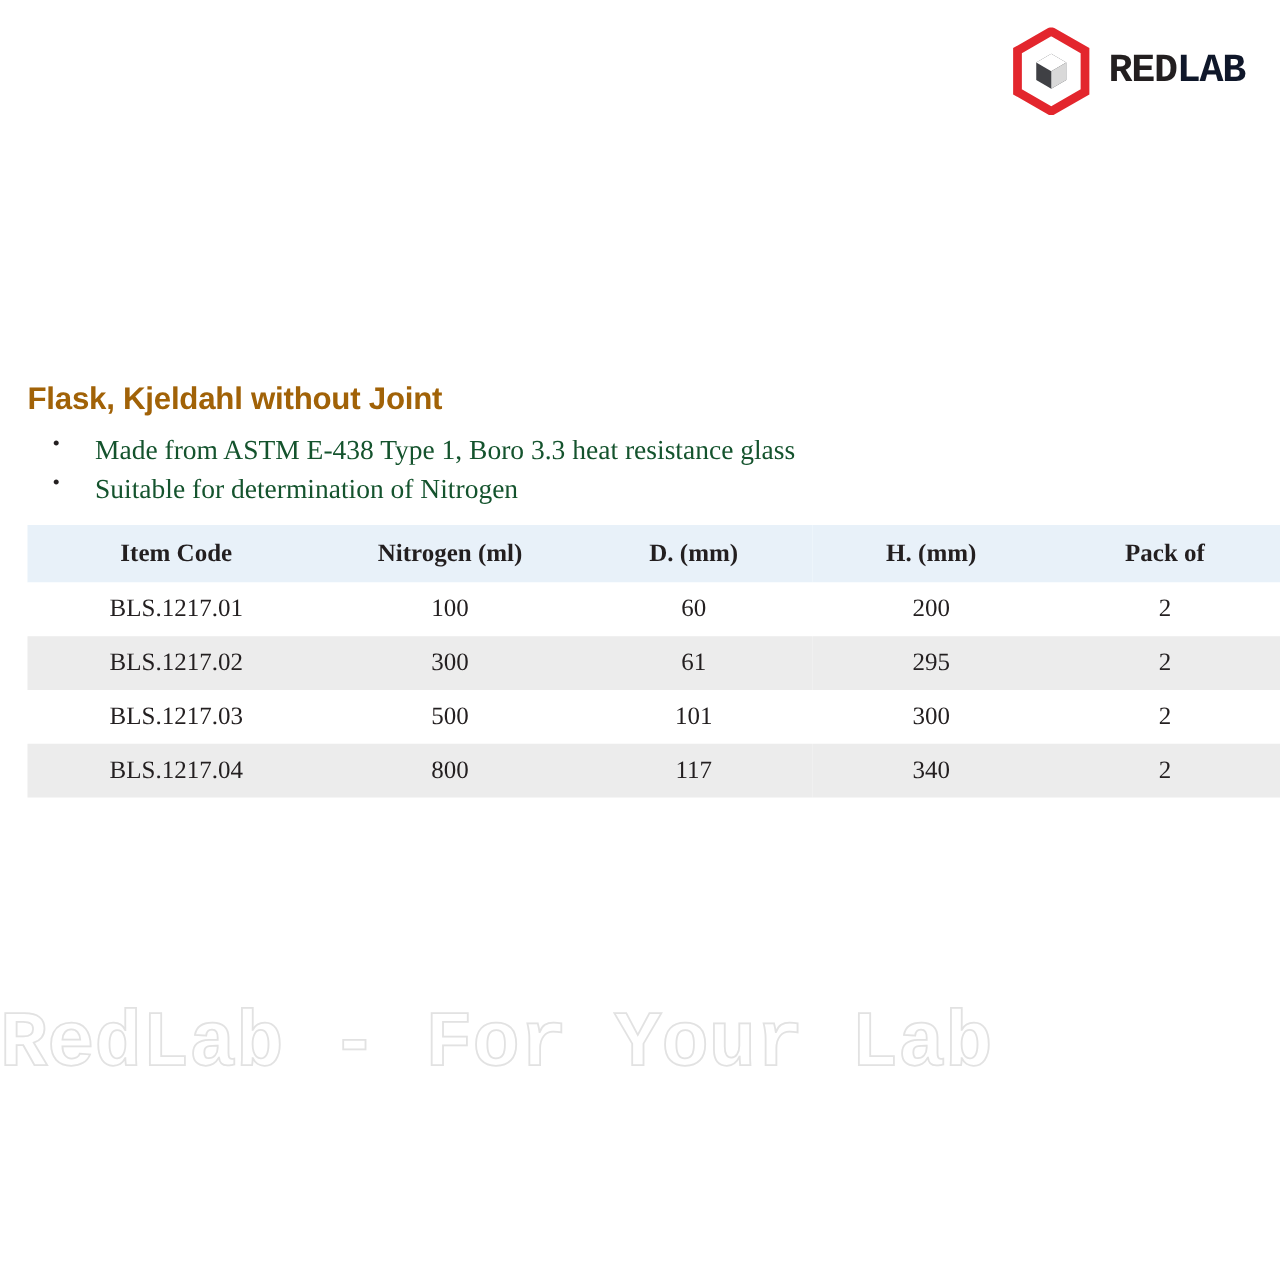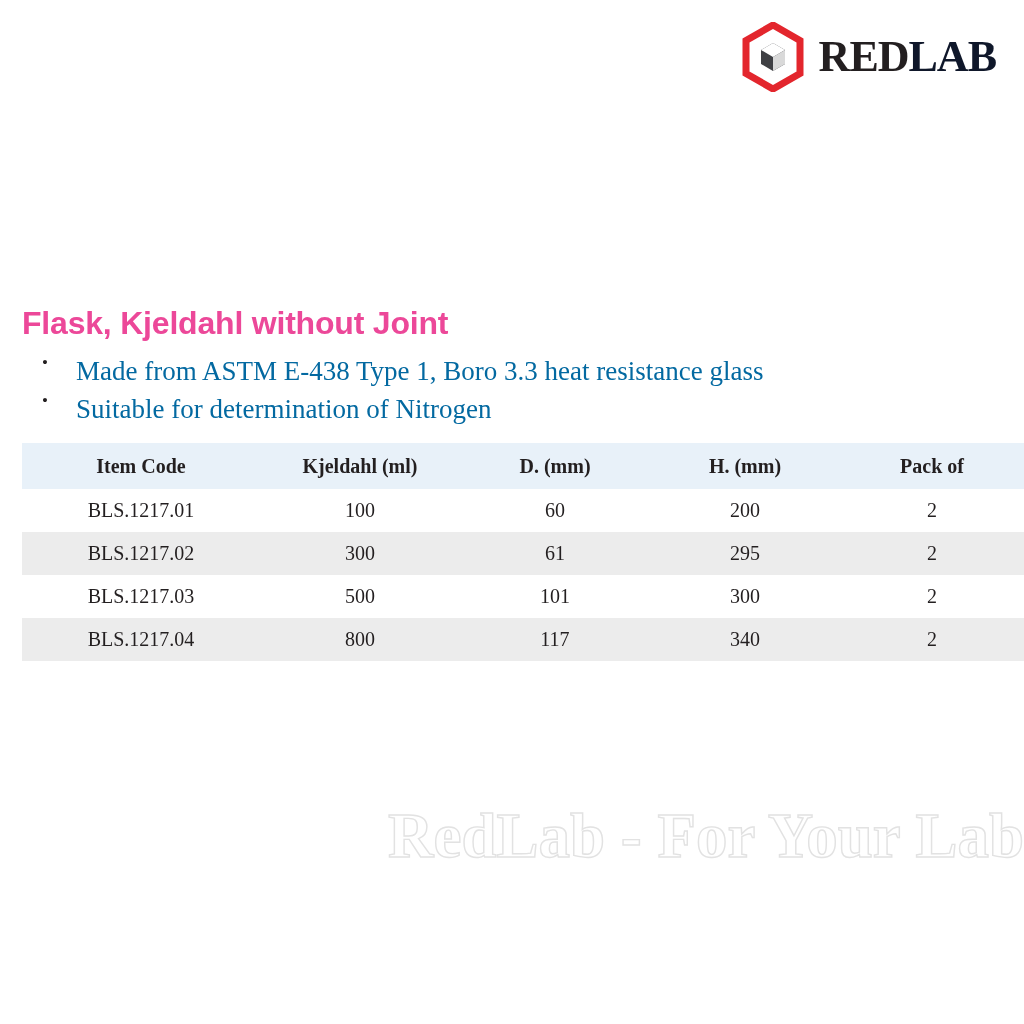--- a/index.html
+++ b/index.html
@@ -23,53 +23,53 @@
     display: flex;
     align-items: center;
     gap: 14px;
   }
   .logo-mark {
     width: 64px;
     height: 70px;
     position: relative;
   }
   .logo-text {
-    font-family: Liberation Serif, serif;
-    font-weight: bold;
-    font-size: 44px;
+    font-family: Liberation Mono, monospace;
+    font-weight: bold;
+    font-size: 32px;
     letter-spacing: -1px;
     line-height: 1;
     display: flex;
   }
   .logo-text .red { color: #231f20; }
   .logo-text .lab { color: #0f172a; }
 
   
   .content {
     position: absolute;
     left: 22px;
     top: 305px;
     width: 1002px;
   }
   .title {
     font-family: "Liberation Sans", sans-serif;
     font-weight: bold;
-    font-size: 32px;
-    color: #ec4899;
+    font-size: 25px;
+    color: #a16207;
     margin: 0 0 10px 0;
     letter-spacing: -0.2px;
   }
   .bullets {
     margin: 0 0 14px 0;
     padding: 0;
     list-style: none;
   }
   .bullets li {
-    font-size: 27px;
-    color: #0369a1;
+    font-size: 22px;
+    color: #14532d;
     line-height: 1.42;
     padding-left: 54px;
     position: relative;
   }
   .bullets li::before {
     content: "\2022";
     position: absolute;
     left: 20px;
     top: -1px;
     font-size: 17px;
@@ -109,22 +109,22 @@
   .col-3 { width: 190px; }
   .col-4 { width: 190px; }
   .col-5 { width: 184px; }
 
   
   .watermark {
     position: absolute;
     left: 0;
     right: 0;
     top: 800px;
-    text-align: right;
-    font-family: Liberation Serif, serif;
+    text-align: left;
+    font-family: Liberation Mono, monospace;
     font-weight: bold;
     font-size: 63px;
     letter-spacing: 0px;
     color: transparent;
     -webkit-text-stroke: 1.4px #e2e2e2;
     white-space: nowrap;
     user-select: none;
   }
 </style>
 </head>
@@ -159,21 +159,21 @@
     <colgroup>
       <col class="col-1">
         <col class="col-2">
         <col class="col-3">
         <col class="col-4">
         <col class="col-5">
     </colgroup>
     <thead>
       <tr>
         <th>Item Code</th>
-        <th>Kjeldahl (ml)</th>
+        <th>Nitrogen (ml)</th>
         <th>D. (mm)</th>
         <th>H. (mm)</th>
         <th>Pack of</th>
       </tr>
     </thead>
     <tbody>
       <tr class="plain">
         <td>BLS.1217.01</td>
         <td>100</td>
         <td>60</td>

